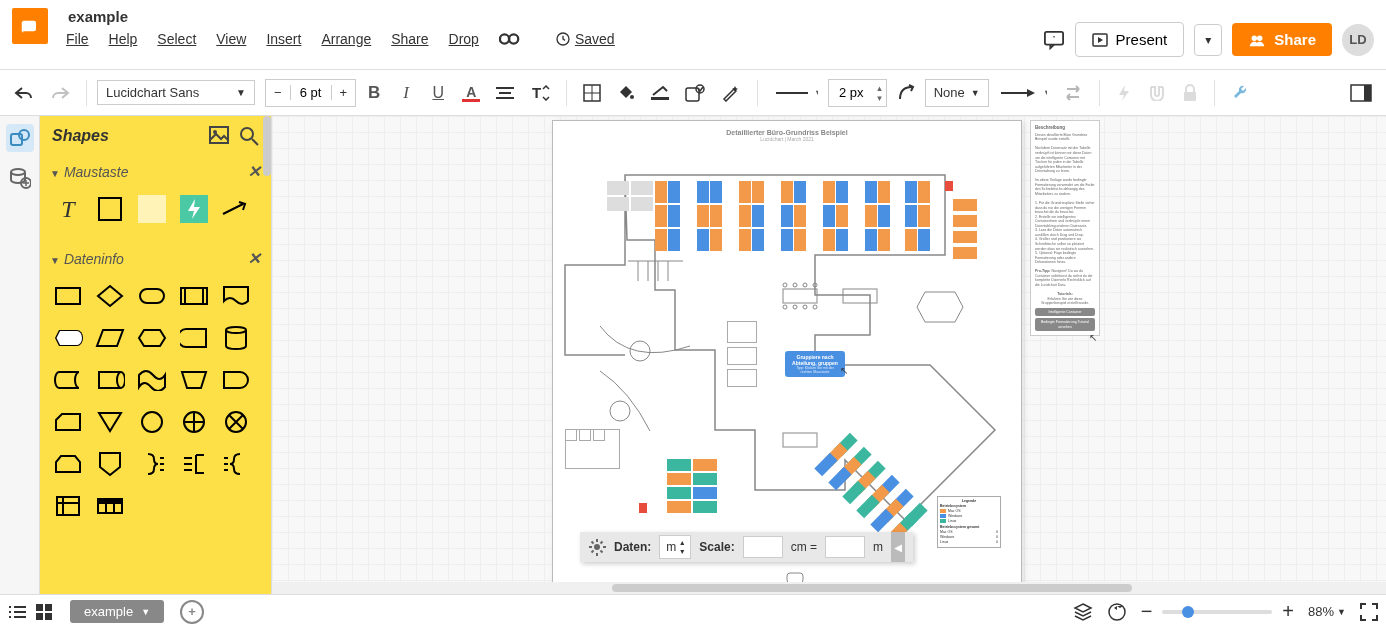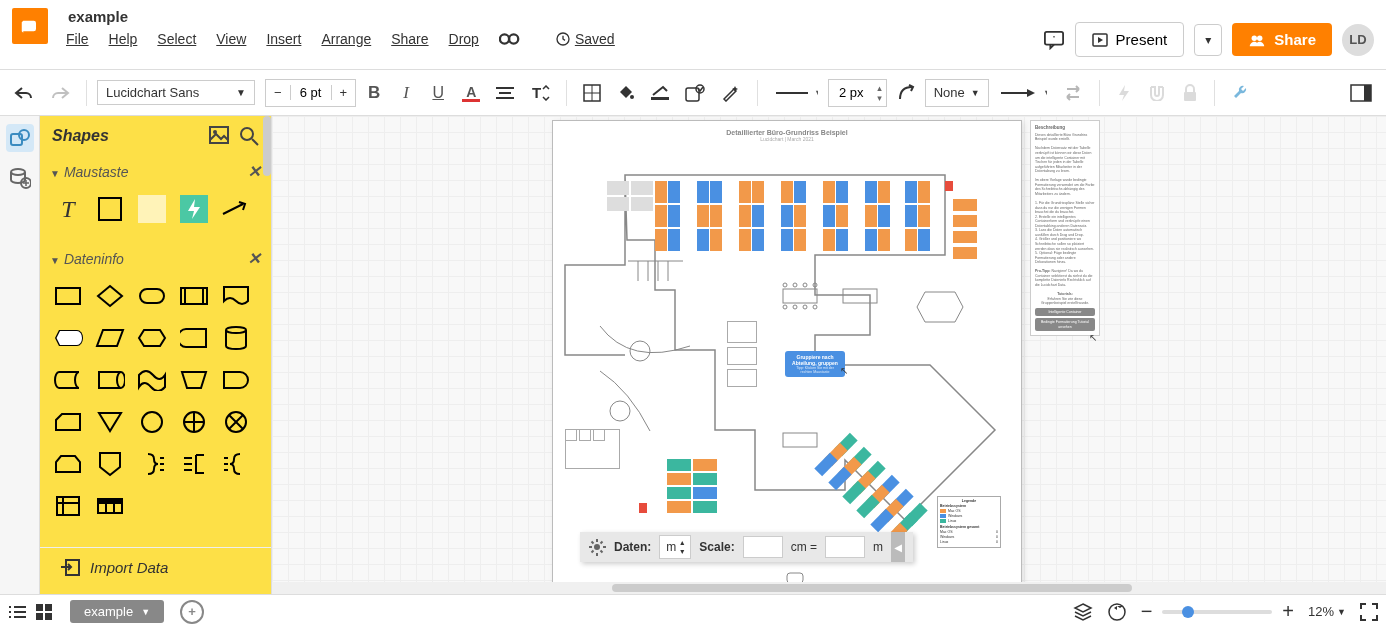--- a/index.html
+++ b/index.html
@@ -536,27 +536,20 @@
         </svg>
       </div>
     <div class="shape-cell">
         <svg width="28" height="18">
           <rect x="2" y="2" width="24" height="14" fill="none" stroke="#000" stroke-width="2"></rect>
           <rect x="2" y="2" width="24" height="5" fill="#000"></rect>
           <line x1="10" y1="2" x2="10" y2="16" stroke="#000" stroke-width="2"></line>
           <line x1="18" y1="2" x2="18" y2="16" stroke="#000" stroke-width="2"></line>
         </svg>
       </div>
-  </div>
-  <div class="import-data">
-    <svg width="20" height="18">
-        <rect x="6" y="2" width="13" height="15" fill="none" stroke="#333" stroke-width="2"></rect>
-        <path d="M1 9 h10 M8 6 l3 3 l-3 3" fill="none" stroke="#333" stroke-width="2"></path>
-      </svg>
-    <span>Import Data</span>
   </div>
 </div>
 
 <div class="canvas-area">
   <div class="canvas-grid"></div>
 
   <div class="desc-panel">
     <h4>Beschreibung</h4>
     <p>Dieses detaillierte Büro Grundriss Beispiel wurde erstellt.</p><br>
     <p>Nachdem Datensatz mit der Tabelle verknüpft ist können wir diese Daten um die intelligente Container mit Tischen für jeden in der Tabelle aufgeführten Mitarbeiter in der Datentabung zu lesen.</p><br>
@@ -828,21 +821,21 @@
         </svg>
       </span>
     <div class="zoom-wrap">
       <span style="font-size:20px;">−</span>
       <div class="zoom-track">
           <div class="zoom-thumb"></div>
         </div>
       <span style="font-size:20px;">+</span>
     </div>
     <div class="zoom-pct">
-        <span>12%</span>
+        <span>88%</span>
         <span style="font-size:9px;">▼</span>
       </div>
     <span>
         <svg width="18" height="18">
           <path d="M1 6 v-5 h5 M12 1 h5 v5 M17 12 v5 h-5 M6 17 h-5 v-5" fill="none" stroke="#333" stroke-width="2"></path>
         </svg>
       </span>
   </div>
 </div>
 

